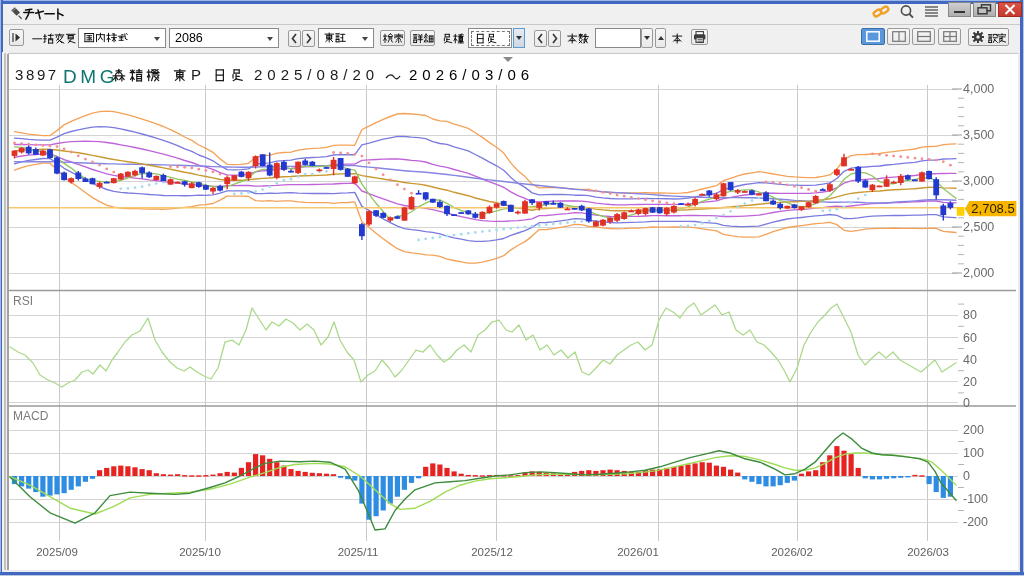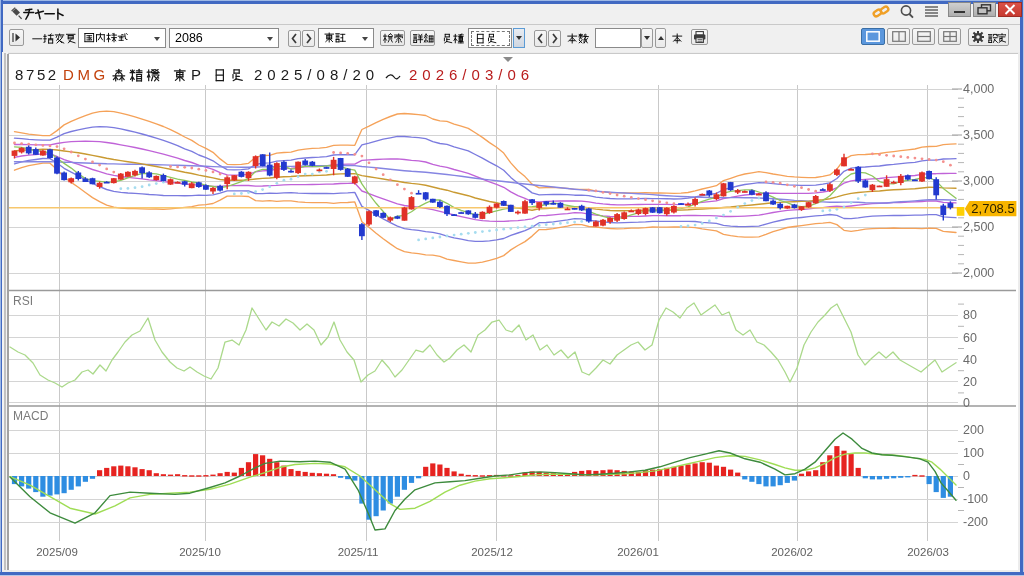--- a/index.html
+++ b/index.html
@@ -1039,22 +1039,22 @@
       <line x1="10.8" y1="2.8" x2="10.8" y2="4.1" stroke="#000" stroke-width="0.86" stroke-linecap="round"></line>
       <line x1="19.1" y1="2.8" x2="19.1" y2="4.1" stroke="#000" stroke-width="0.86" stroke-linecap="round"></line>
       <line x1="12.0" y1="4.9" x2="17.9" y2="4.9" stroke="#000" stroke-width="0.86" stroke-linecap="round"></line>
       <line x1="15.0" y1="4.9" x2="15.0" y2="8.3" stroke="#000" stroke-width="0.86" stroke-linecap="round"></line>
       <line x1="13.2" y1="6.5" x2="15.0" y2="6.5" stroke="#000" stroke-width="0.86" stroke-linecap="round"></line>
       <line x1="12.8" y1="6.5" x2="12.8" y2="8.9" stroke="#000" stroke-width="0.86" stroke-linecap="round"></line>
       <line x1="15.0" y1="8.3" x2="12.0" y2="10.5" stroke="#000" stroke-width="0.86" stroke-linecap="round"></line>
       <line x1="14.4" y1="8.7" x2="19.3" y2="10.3" stroke="#000" stroke-width="0.86" stroke-linecap="round"></line>
     </svg>
   </div>
-<div class="abs" style="left:15px;top:66px;font-size:15px;color:#1a1a1a;letter-spacing:2.6px">8752</div>
-<div class="abs" style="left:63px;top:66px;font-size:15px;color:#c2410c;letter-spacing:3.6px">DMG</div>
+<div class="abs" style="left:15px;top:66px;font-size:15px;color:#1a1a1a;letter-spacing:2.6px">3897</div>
+<div class="abs" style="left:63px;top:66px;font-size:19px;color:#0f766e;letter-spacing:3.6px">DMG</div>
 <div style="position:absolute;left:111px;top:67px">
     <svg width="53" height="17" viewBox="0 0 53 17" style="display:block">
       <line x1="5.0" y1="3.9" x2="10.6" y2="3.9" stroke="#1a1a1a" stroke-width="1.20" stroke-linecap="round"></line>
       <line x1="7.8" y1="2.3" x2="7.8" y2="6.7" stroke="#1a1a1a" stroke-width="1.20" stroke-linecap="round"></line>
       <line x1="7.8" y1="4.4" x2="5.2" y2="6.4" stroke="#1a1a1a" stroke-width="1.20" stroke-linecap="round"></line>
       <line x1="7.8" y1="4.4" x2="10.4" y2="6.4" stroke="#1a1a1a" stroke-width="1.20" stroke-linecap="round"></line>
       <line x1="1.9" y1="8.8" x2="7.5" y2="8.8" stroke="#1a1a1a" stroke-width="1.20" stroke-linecap="round"></line>
       <line x1="4.7" y1="7.2" x2="4.7" y2="13.9" stroke="#1a1a1a" stroke-width="1.20" stroke-linecap="round"></line>
       <line x1="4.7" y1="9.8" x2="2.4" y2="12.6" stroke="#1a1a1a" stroke-width="1.20" stroke-linecap="round"></line>
       <line x1="4.7" y1="9.8" x2="7.0" y2="12.6" stroke="#1a1a1a" stroke-width="1.20" stroke-linecap="round"></line>
@@ -1124,15 +1124,15 @@
       <line x1="24.1" y1="9.3" x2="27.4" y2="9.3" stroke="#1a1a1a" stroke-width="1.20" stroke-linecap="round"></line>
       <line x1="21.0" y1="7.5" x2="21.0" y2="11.1" stroke="#1a1a1a" stroke-width="1.20" stroke-linecap="round"></line>
       <line x1="24.1" y1="11.9" x2="21.2" y2="13.7" stroke="#1a1a1a" stroke-width="1.20" stroke-linecap="round"></line>
       <line x1="24.1" y1="11.9" x2="30.3" y2="13.4" stroke="#1a1a1a" stroke-width="1.20" stroke-linecap="round"></line>
     </svg>
   </div>
 <div class="abs" style="left:254px;top:66px;font-size:15px;color:#1a1a1a;letter-spacing:5.0px">2025/08/20</div>
 <svg class="abs" style="left:385px;top:74px" width="16" height="6" viewBox="0 0 16 6">
     <path d="M1 4 C4 0 7 0 9 3 C11 6 13 5 15 2" fill="none" stroke="#1a1a1a" stroke-width="1.3"></path>
   </svg>
-<div class="abs" style="left:409px;top:66px;font-size:15px;color:#b91c1c;letter-spacing:5.0px">2026/03/06</div>
+<div class="abs" style="left:409px;top:66px;font-size:15px;color:#000000;letter-spacing:5.0px">2026/03/06</div>
 <svg class="abs" style="left:502px;top:56px" width="12" height="7" viewBox="0 0 12 7">
     <path d="M1 1 L11 1 L6 6 Z" fill="#8a8a8a"></path>
   </svg>
 </body></html>

